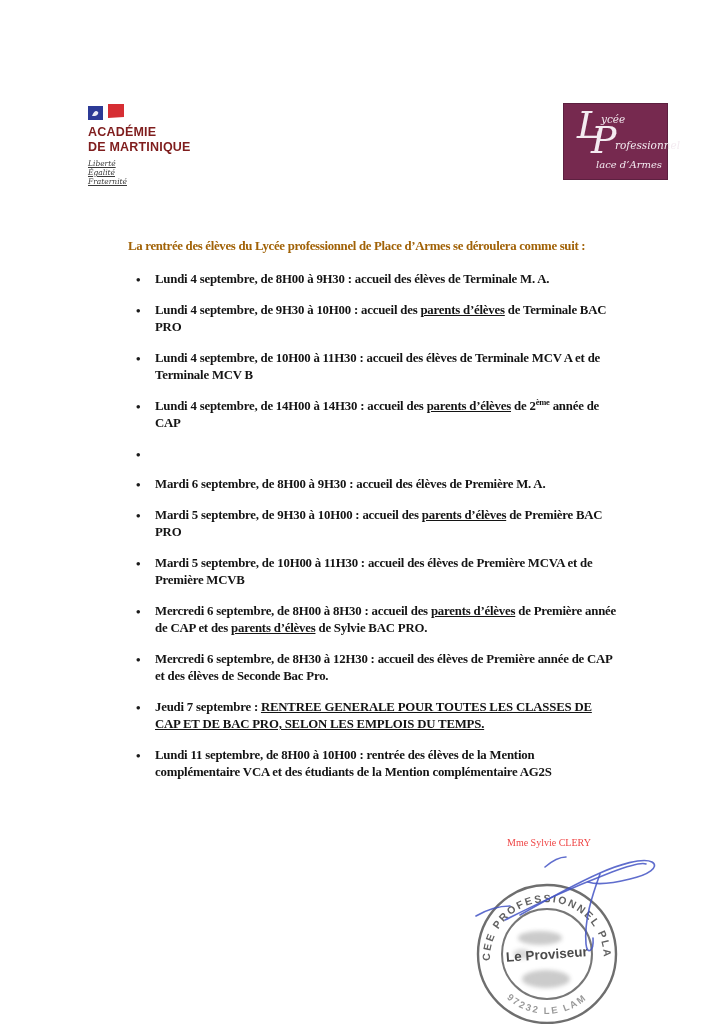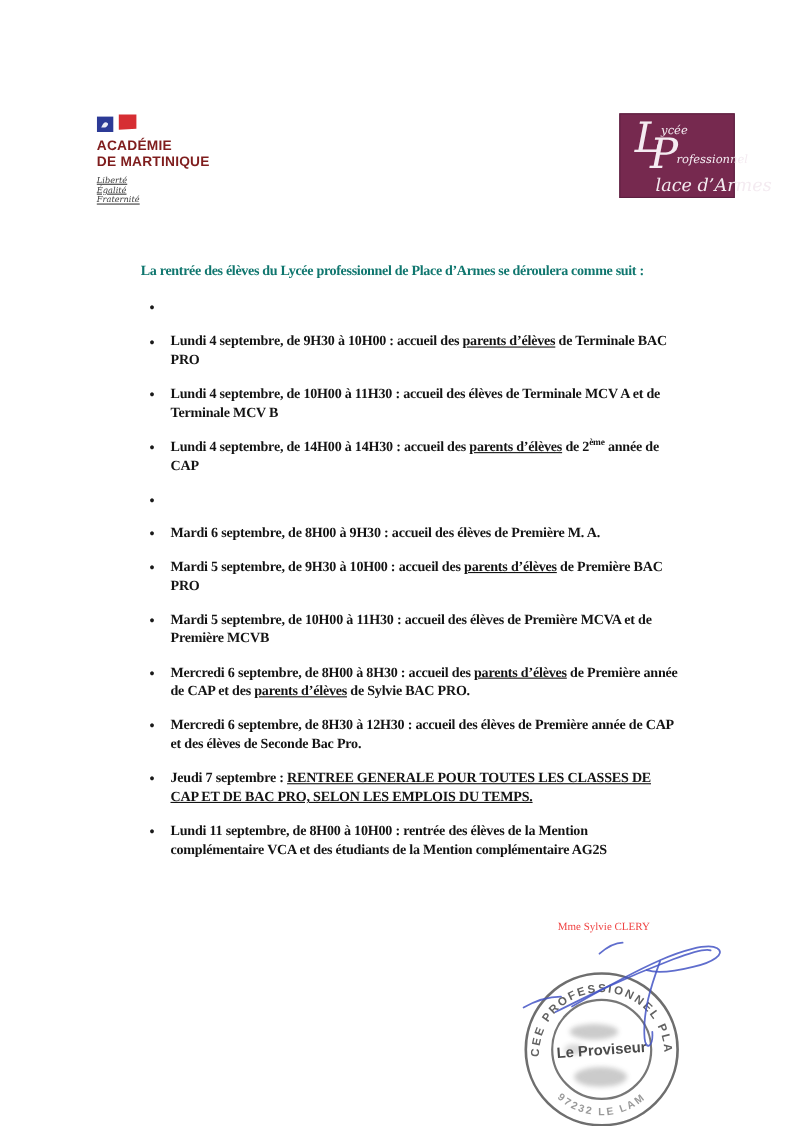--- a/index.html
+++ b/index.html
@@ -20,24 +20,24 @@
   .doc-title{font-size:15.5px;letter-spacing:.2px;word-spacing:2px;}
   .doc-subtitle{font-size:14.5px;margin-top:19px;letter-spacing:.5px;word-spacing:3px;}
   .school-logo{position:absolute;left:563px;top:103px;width:105px;height:77px;
     border:1px solid #5c2040;box-sizing:border-box;color:#f4ebf1;
     font-family:"DejaVu Serif",serif;font-style:italic;}
   .school-logo span{position:absolute;white-space:nowrap;}
   .lg-L{left:13px;top:2px;font-size:38px;line-height:38px;}
   .lg-top{left:37px;top:9px;font-size:10.5px;}
   .lg-P{left:27px;top:17px;font-size:38px;line-height:38px;}
   .lg-mid{left:51px;top:35px;font-size:10.5px;}
-  .lg-bottom{left:32px;top:55px;font-size:16px;}
+  .lg-bottom{left:32px;top:55px;font-size:10px;}
   
   .intro{position:absolute;left:128px;top:239px;font-weight:bold;
-    font-size:12.8px;letter-spacing:-0.3px;white-space:nowrap;color:#0f766e;}
+    font-size:12.8px;letter-spacing:-0.3px;white-space:nowrap;color:#a16207;}
   .bullets{position:absolute;left:136px;top:271px;width:482px;}
   .bullet-item{display:flex;margin-bottom:13px;}
   .dot{flex:0 0 19px;font-size:13px;line-height:17.5px;font-weight:bold;}
   .btxt{font-weight:bold;font-size:12.8px;line-height:17.5px;
     letter-spacing:-0.2px;color:#141414;}
   .btxt .u{text-decoration:underline;}
   .btxt sup{font-size:8.5px;line-height:0;}
   
   .signatory{position:absolute;left:507px;top:837px;font-size:10px;color:#ef4444;}
   .stamp{position:absolute;left:474px;top:881px;width:146px;height:146px;}
@@ -72,20 +72,21 @@
     <span class="lg-P">P</span>
     <span class="lg-mid">rofessionnel</span>
     <span class="lg-bottom">lace d’Armes</span>
   </div>
 
   <div class="intro">La rentrée des élèves du Lycée professionnel de Place d’Armes se déroulera comme suit :</div>
 
   <div class="bullets">
       <div class="bullet-item">
         <span class="dot">•</span>
+        <span class="btxt"><span>Lundi 4 septembre, de 8H00 à 9H30 : accueil des élèves de Terminale M. A.</span></span>
       </div>
       <div class="bullet-item">
         <span class="dot">•</span>
         <span class="btxt"><span>Lundi 4 septembre, de 9H30 à 10H00 : accueil des </span><span class="u">parents d’élèves</span><span> de Terminale BAC PRO</span></span>
       </div>
       <div class="bullet-item">
         <span class="dot">•</span>
         <span class="btxt"><span>Lundi 4 septembre, de 10H00 à 11H30 : accueil des élèves de Terminale MCV A et de Terminale MCV B</span></span>
       </div>
       <div class="bullet-item">

